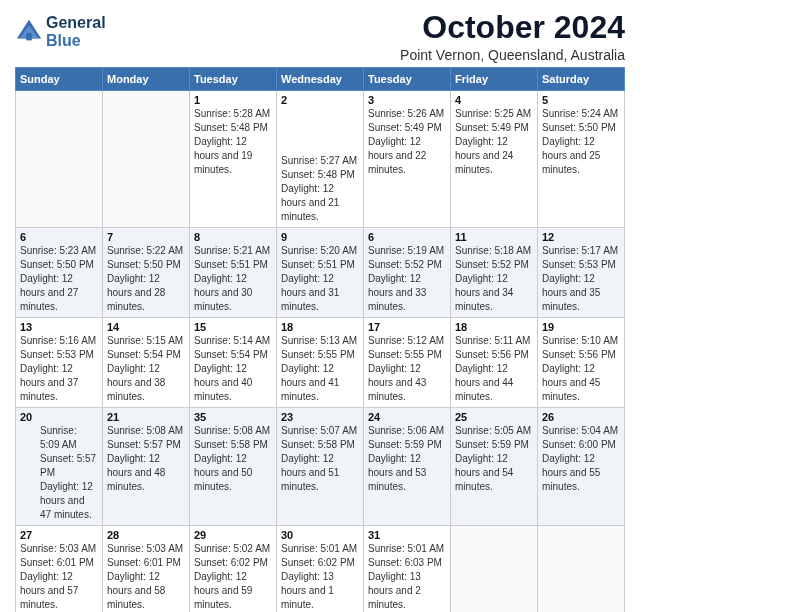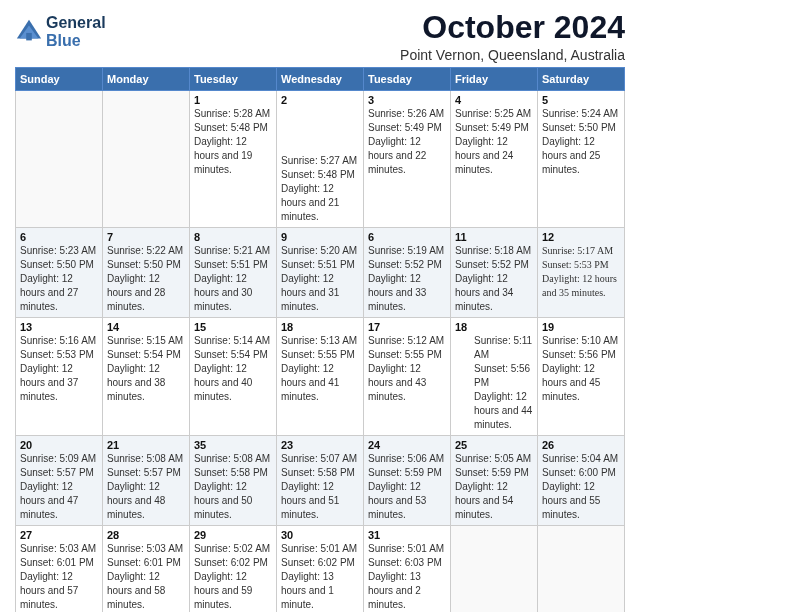--- a/index.html
+++ b/index.html
@@ -187,21 +187,21 @@
 Daylight: 12 hours and 33 minutes.</div>
           </td>
           <td>
             <span class="day-number">11</span>
             <div class="day-detail" style="white-space: pre-line;">Sunrise: 5:18 AM
 Sunset: 5:52 PM
 Daylight: 12 hours and 34 minutes.</div>
           </td>
           <td>
             <span class="day-number">12</span>
-            <div class="day-detail" style="white-space: pre-line; font-family: Liberation Serif, serif;">Sunrise: 5:17 AM
+            <div class="day-detail" style="white-space: pre-line;">Sunrise: 5:17 AM
 Sunset: 5:53 PM
 Daylight: 12 hours and 35 minutes.</div>
           </td>
         </tr>
         <tr>
           <td>
             <span class="day-number">13</span>
             <div class="day-detail" style="white-space: pre-line;">Sunrise: 5:16 AM
 Sunset: 5:53 PM
 Daylight: 12 hours and 37 minutes.</div>
@@ -225,35 +225,35 @@
 Daylight: 12 hours and 41 minutes.</div>
           </td>
           <td>
             <span class="day-number">17</span>
             <div class="day-detail" style="white-space: pre-line;">Sunrise: 5:12 AM
 Sunset: 5:55 PM
 Daylight: 12 hours and 43 minutes.</div>
           </td>
           <td>
             <span class="day-number">18</span>
-            <div class="day-detail" style="white-space: pre-line; margin-left: 19px;">Sunrise: 5:11 AM
+            <div class="day-detail" style="white-space: pre-line;">Sunrise: 5:11 AM
 Sunset: 5:56 PM
 Daylight: 12 hours and 44 minutes.</div>
           </td>
           <td>
             <span class="day-number">19</span>
             <div class="day-detail" style="white-space: pre-line;">Sunrise: 5:10 AM
 Sunset: 5:56 PM
 Daylight: 12 hours and 45 minutes.</div>
           </td>
         </tr>
         <tr>
           <td>
             <span class="day-number">20</span>
-            <div class="day-detail" style="white-space: pre-line;">Sunrise: 5:09 AM
+            <div class="day-detail" style="white-space: pre-line; margin-left: 20px;">Sunrise: 5:09 AM
 Sunset: 5:57 PM
 Daylight: 12 hours and 47 minutes.</div>
           </td>
           <td>
             <span class="day-number">21</span>
             <div class="day-detail" style="white-space: pre-line;">Sunrise: 5:08 AM
 Sunset: 5:57 PM
 Daylight: 12 hours and 48 minutes.</div>
           </td>
           <td>

